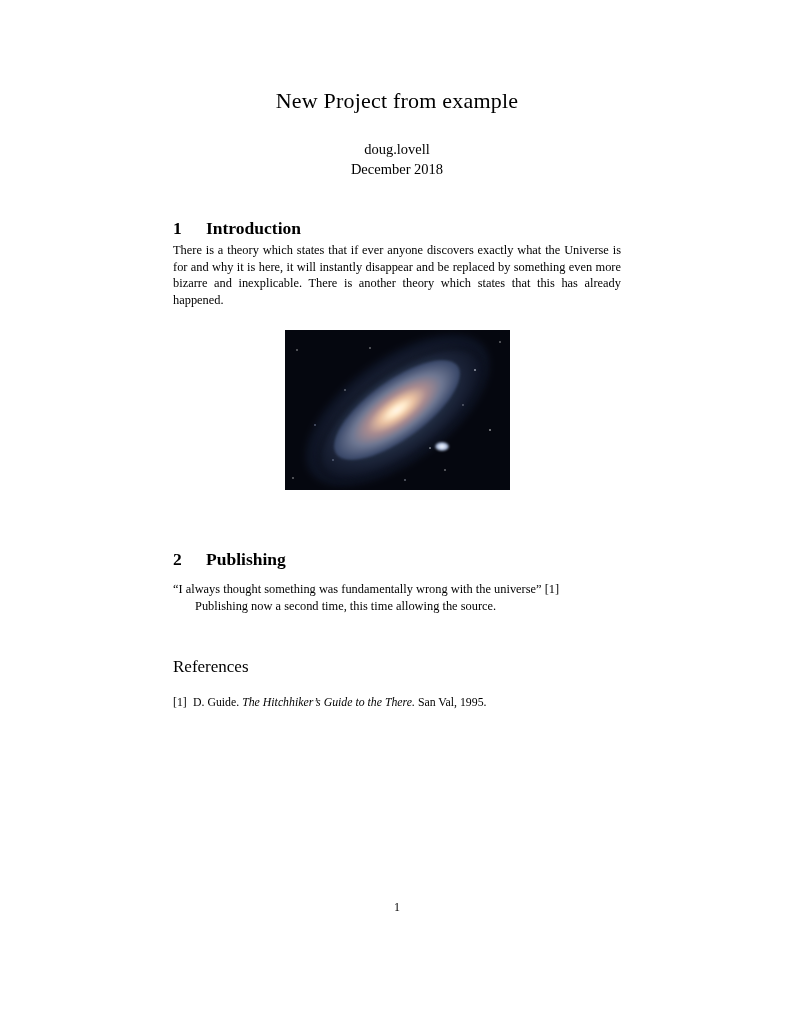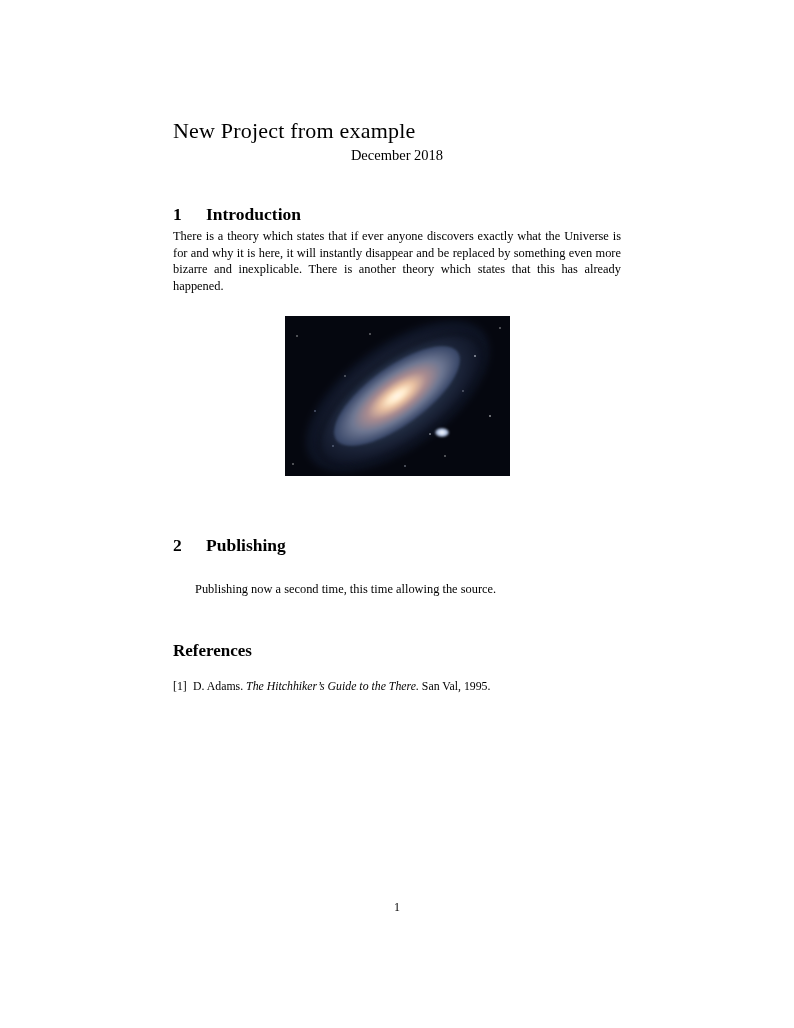--- a/index.html
+++ b/index.html
@@ -22,24 +22,25 @@
     height: 1028px;
     background: #ffffff;
   }
   .content {
     position: absolute;
     left: 173px;
     top: 0;
     width: 448px;
   }
   .doc-title {
+    text-align: center;
     font-size: 22px;
     font-weight: normal;
     margin: 0;
-    padding-top: 118px;
+    padding-top: 88px;
     letter-spacing: 0.2px;
   }
   .doc-author {
     text-align: center;
     font-size: 14.5px;
     margin-top: 27px;
   }
   .doc-date {
     text-align: center;
     font-size: 14.5px;
@@ -153,25 +154,24 @@
     font-size: 11.5px;
     margin-top: 17px;
   }
   .quote-block {
     font-size: 12.4px;
     line-height: 1.35;
     margin-top: 11px;
   }
   .quote-line2 {
     margin-left: 22px;
-    margin-top: 25px;
   }
   .references-heading {
     font-size: 17px;
-    font-weight: bold;
+    font-weight: normal;
     margin: 0;
     margin-top: 43px;
   }
   .ref-item {
     font-size: 11.8px;
     margin-top: 18px;
     display: flex;
     align-items: baseline;
   }
   .ref-label {
@@ -188,20 +188,21 @@
     font-size: 12px;
   }
 </style>
 </head>
 <body>
 
 <div class="page">
   <div class="content">
 
     <h1 class="doc-title">New Project from example</h1>
+    <div class="doc-author">doug.lovell</div>
     <div class="doc-date">December 2018</div>
 
     <h2 class="section-heading sec1">
       <span class="section-number">1</span>
       <span>Introduction</span>
     </h2>
     <p class="body-text">There is a theory which states that if ever anyone discovers exactly what the Universe is for and why it is here, it will instantly disappear and be replaced by something even more bizarre and inexplicable. There is another theory which states that this has already happened.</p>
 
     <div class="figure-block">
       <div class="figure-img">
@@ -211,28 +212,29 @@
         <div class="galaxy-core"></div>
         <div class="satellite"></div>
       </div>
     </div>
 
     <h2 class="section-heading sec2">
       <span class="section-number">2</span>
       <span>Publishing</span>
     </h2>
     <div class="quote-block">
+      <div>“I always thought something was fundamentally wrong with the universe” [1]</div>
       <div class="quote-line2">Publishing now a second time, this time allowing the source.</div>
     </div>
 
     <h2 class="references-heading">References</h2>
     <div class="ref-item">
       <span class="ref-label">[1]</span>
       <span class="ref-text">
-        <span>D. Adams.</span>
+        <span>D. Guide.</span>
         <span class="ref-title">The Hitchhiker’s Guide to the There.</span>
         <span>San Val, 1995.</span>
       </span>
     </div>
 
   </div>
 
   <div class="page-number">1</div>
 </div>
 

